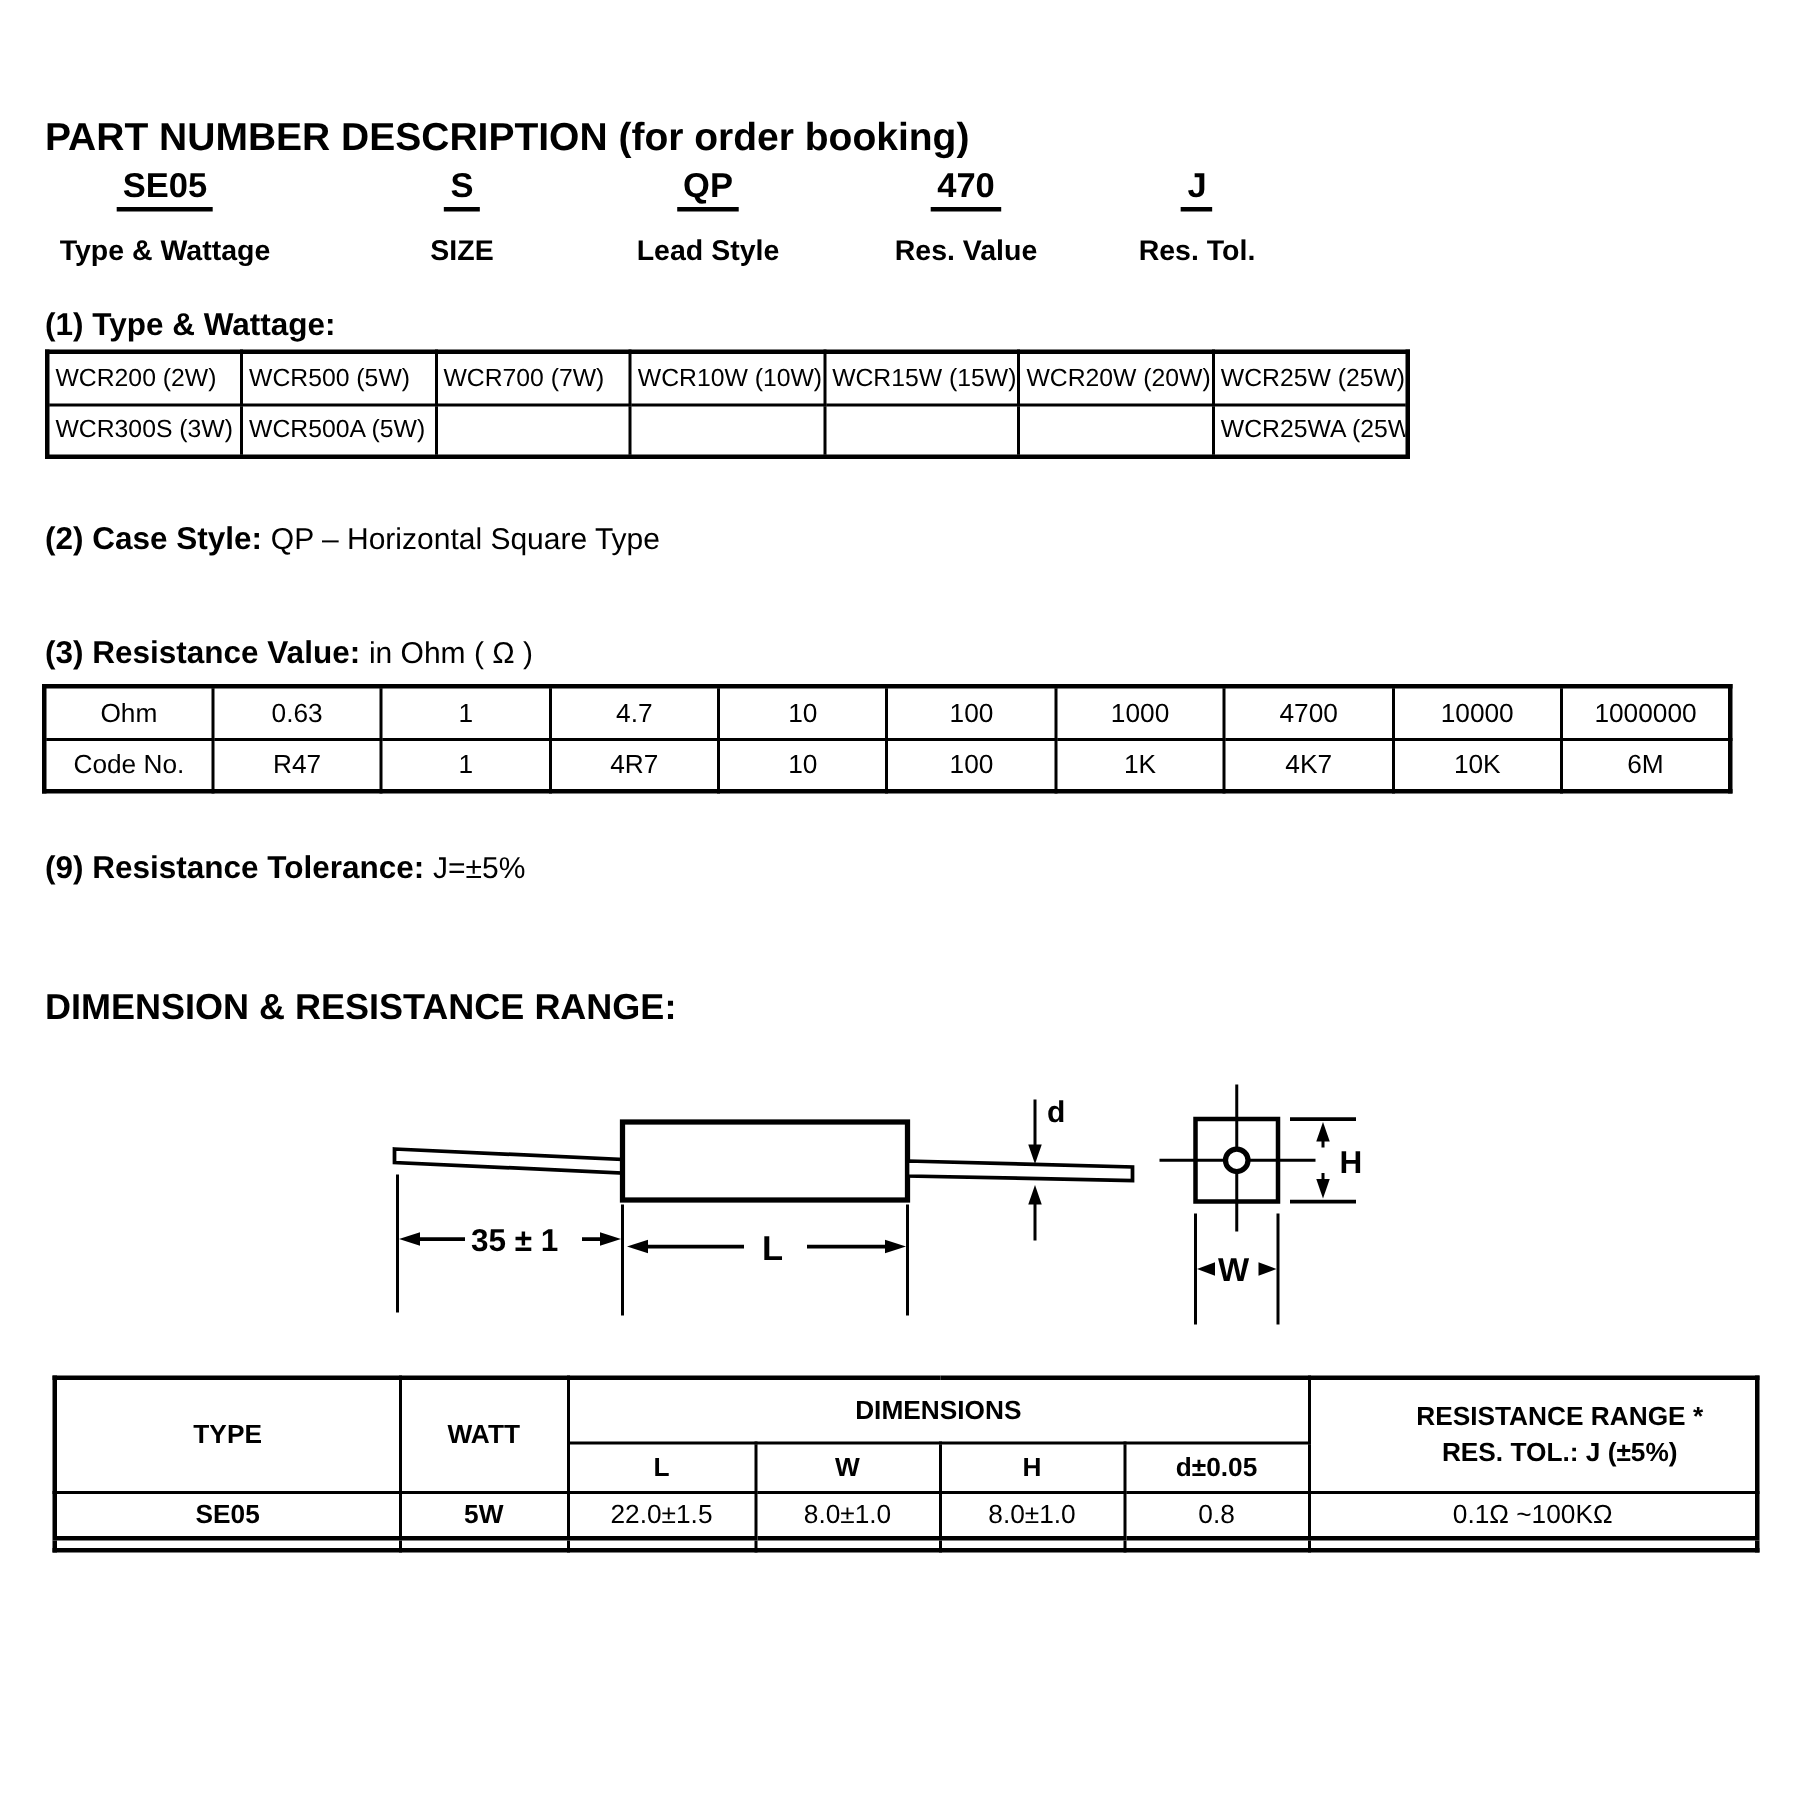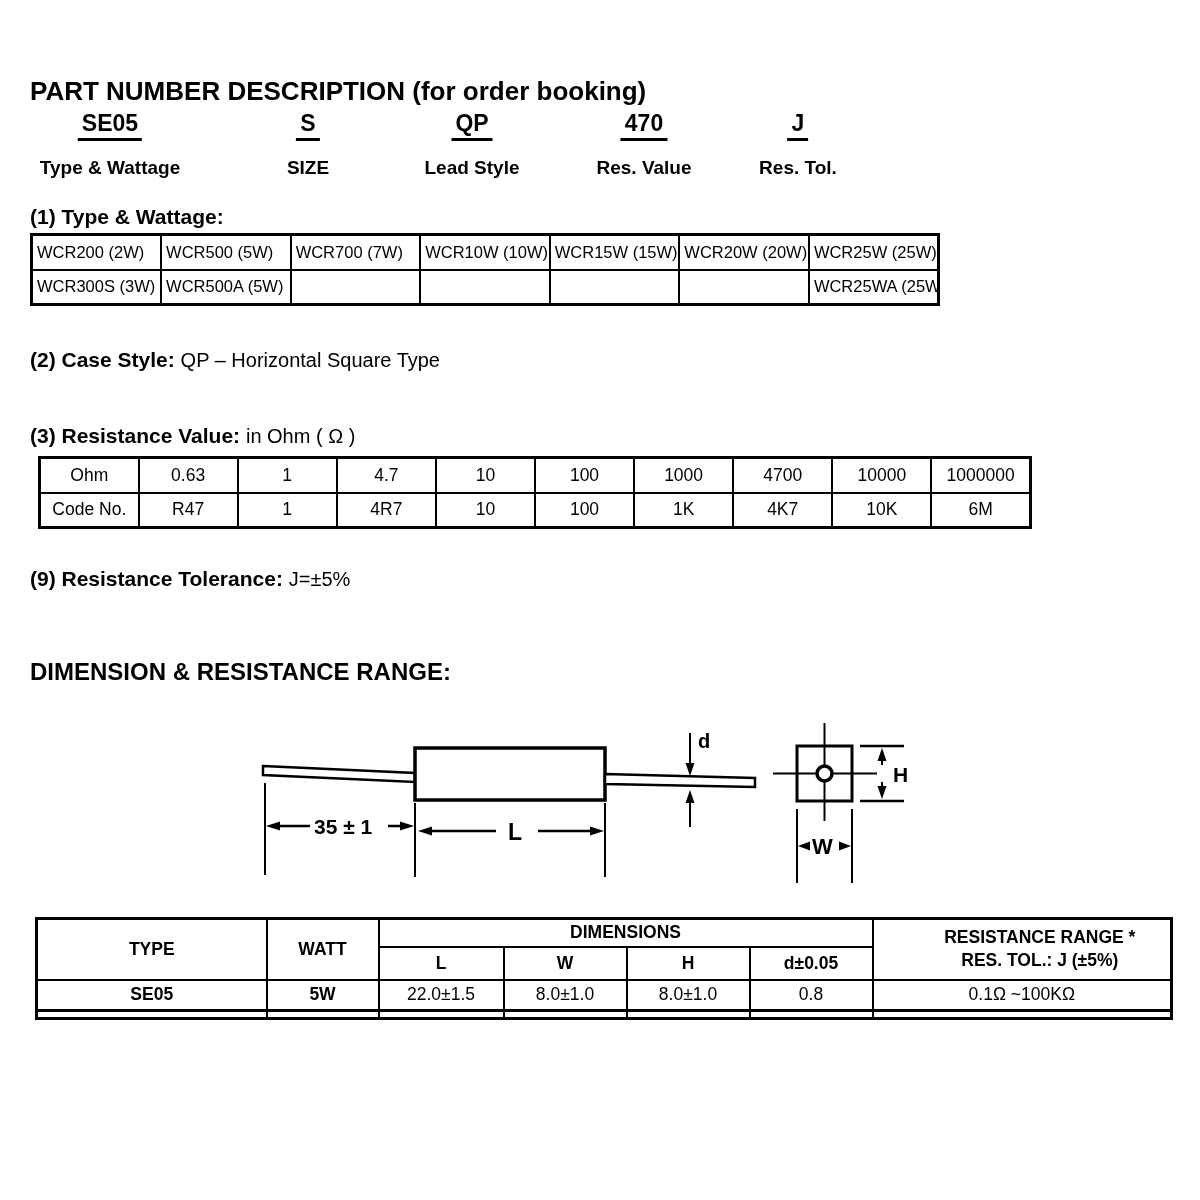--- a/index.html
+++ b/index.html
@@ -25,27 +25,27 @@
   .sec-head .plain { font-weight:normal; font-size:20px; }
   .big-head { font-size:24px; font-weight:bold; }
 
   
   table { border-collapse:collapse; table-layout:fixed; background:#fff; }
   td { border:2px solid #000; overflow:hidden; white-space:nowrap; }
 
   .t-type { left:30px; top:233px; width:910px; border:3px solid #000; }
   .t-type td { height:35px; font-size:16.5px; padding-left:4px; }
 
-  .t-res { left:38px; top:456px; width:994px; border:3px solid #000; }
+  .t-res { left:28px; top:456px; width:1127px; border:3px solid #000; }
   .t-res td { height:35px; font-size:17.5px; text-align:center; }
 
   .t-spec { left:35px; top:917px; width:1135px; border:3px solid #000; }
   .t-spec td { text-align:center; font-size:17.5px; }
   .t-spec .hdr { font-weight:bold; }
-  .t-spec .h1 { height:28px; }
+  .t-spec .h1 { height:43px; }
   .t-spec .h2 td { height:33px; }
   .t-spec .datarow td { height:31px; border-bottom:3px solid #000; }
   .t-spec .stubrow td { height:8px; border-top:none; border-bottom:1px solid #fff; }
   .rr-cell div { line-height:1.35;margin-left:36px; }
   .bold { font-weight:bold; }
 
   
   .diagram { left:238px; top:703px; }
   .dg-text { font-family:"Liberation Sans", sans-serif; font-weight:bold; }
 </style>

